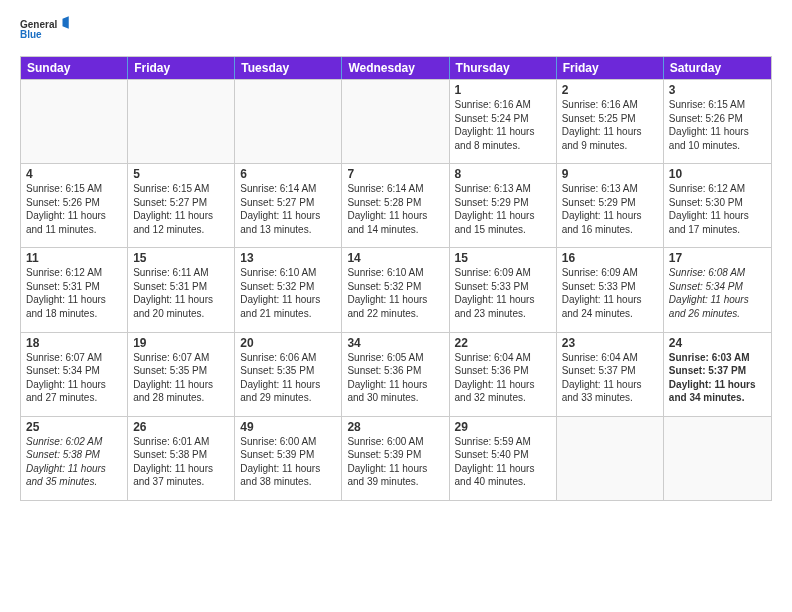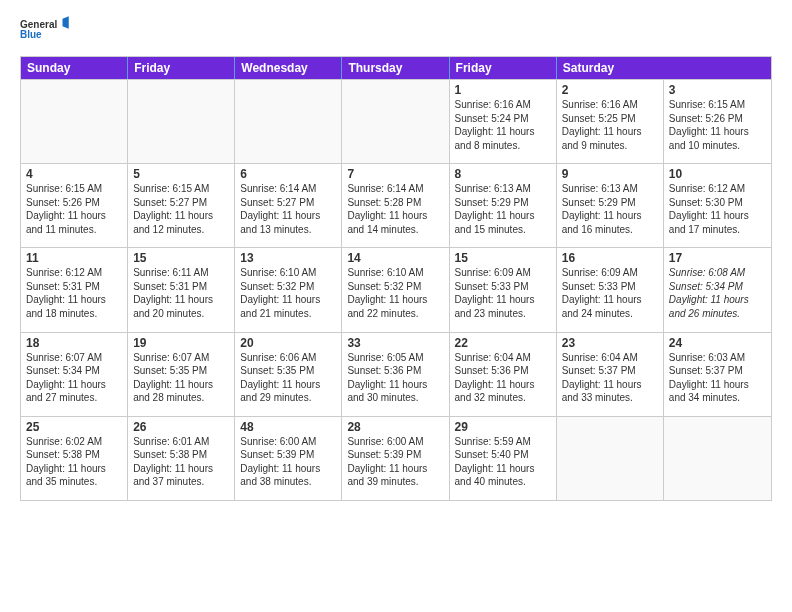--- a/index.html
+++ b/index.html
@@ -114,20 +114,21 @@
       <div class="month-title"></div>
       <div class="location"></div>
     </div>
   </div>
 
   <div class="calendar">
     <div class="cal-header">
 
     <div class="cal-header-cell">Sunday</div>
         <div class="cal-header-cell">Friday</div>
+        <div class="cal-header-cell">Tuesday</div>
         <div class="cal-header-cell">Wednesday</div>
         <div class="cal-header-cell">Thursday</div>
         <div class="cal-header-cell">Friday</div>
         <div class="cal-header-cell">Saturday</div>
       </div>
     <div class="cal-body">
 
     <div class="cal-week">
           <div class="cal-cell empty"></div>
           <div class="cal-cell empty"></div>
@@ -253,59 +254,59 @@
 Sunset: 5:35 PM
 Daylight: 11 hours and 28 minutes.</div>
           </div>
           <div class="cal-cell">
             <span class="day-num">20</span>
             <div class="day-info" style="white-space: pre-line;">Sunrise: 6:06 AM
 Sunset: 5:35 PM
 Daylight: 11 hours and 29 minutes.</div>
           </div>
           <div class="cal-cell">
-            <span class="day-num">33</span>
+            <span class="day-num">34</span>
             <div class="day-info" style="white-space: pre-line;">Sunrise: 6:05 AM
 Sunset: 5:36 PM
 Daylight: 11 hours and 30 minutes.</div>
           </div>
           <div class="cal-cell">
             <span class="day-num">22</span>
             <div class="day-info" style="white-space: pre-line;">Sunrise: 6:04 AM
 Sunset: 5:36 PM
 Daylight: 11 hours and 32 minutes.</div>
           </div>
           <div class="cal-cell">
             <span class="day-num">23</span>
             <div class="day-info" style="white-space: pre-line;">Sunrise: 6:04 AM
 Sunset: 5:37 PM
 Daylight: 11 hours and 33 minutes.</div>
           </div>
           <div class="cal-cell">
             <span class="day-num">24</span>
-            <div class="day-info" style="white-space: pre-line;">Sunrise: 6:03 AM
+            <div class="day-info" style="white-space: pre-line; font-weight: bold;">Sunrise: 6:03 AM
 Sunset: 5:37 PM
 Daylight: 11 hours and 34 minutes.</div>
           </div>
         </div>
         <div class="cal-week">
           <div class="cal-cell">
             <span class="day-num">25</span>
-            <div class="day-info" style="white-space: pre-line;">Sunrise: 6:02 AM
+            <div class="day-info" style="white-space: pre-line; font-style: italic;">Sunrise: 6:02 AM
 Sunset: 5:38 PM
 Daylight: 11 hours and 35 minutes.</div>
           </div>
           <div class="cal-cell">
             <span class="day-num">26</span>
             <div class="day-info" style="white-space: pre-line;">Sunrise: 6:01 AM
 Sunset: 5:38 PM
 Daylight: 11 hours and 37 minutes.</div>
           </div>
           <div class="cal-cell">
-            <span class="day-num">48</span>
+            <span class="day-num">49</span>
             <div class="day-info" style="white-space: pre-line;">Sunrise: 6:00 AM
 Sunset: 5:39 PM
 Daylight: 11 hours and 38 minutes.</div>
           </div>
           <div class="cal-cell">
             <span class="day-num">28</span>
             <div class="day-info" style="white-space: pre-line;">Sunrise: 6:00 AM
 Sunset: 5:39 PM
 Daylight: 11 hours and 39 minutes.</div>
           </div>

